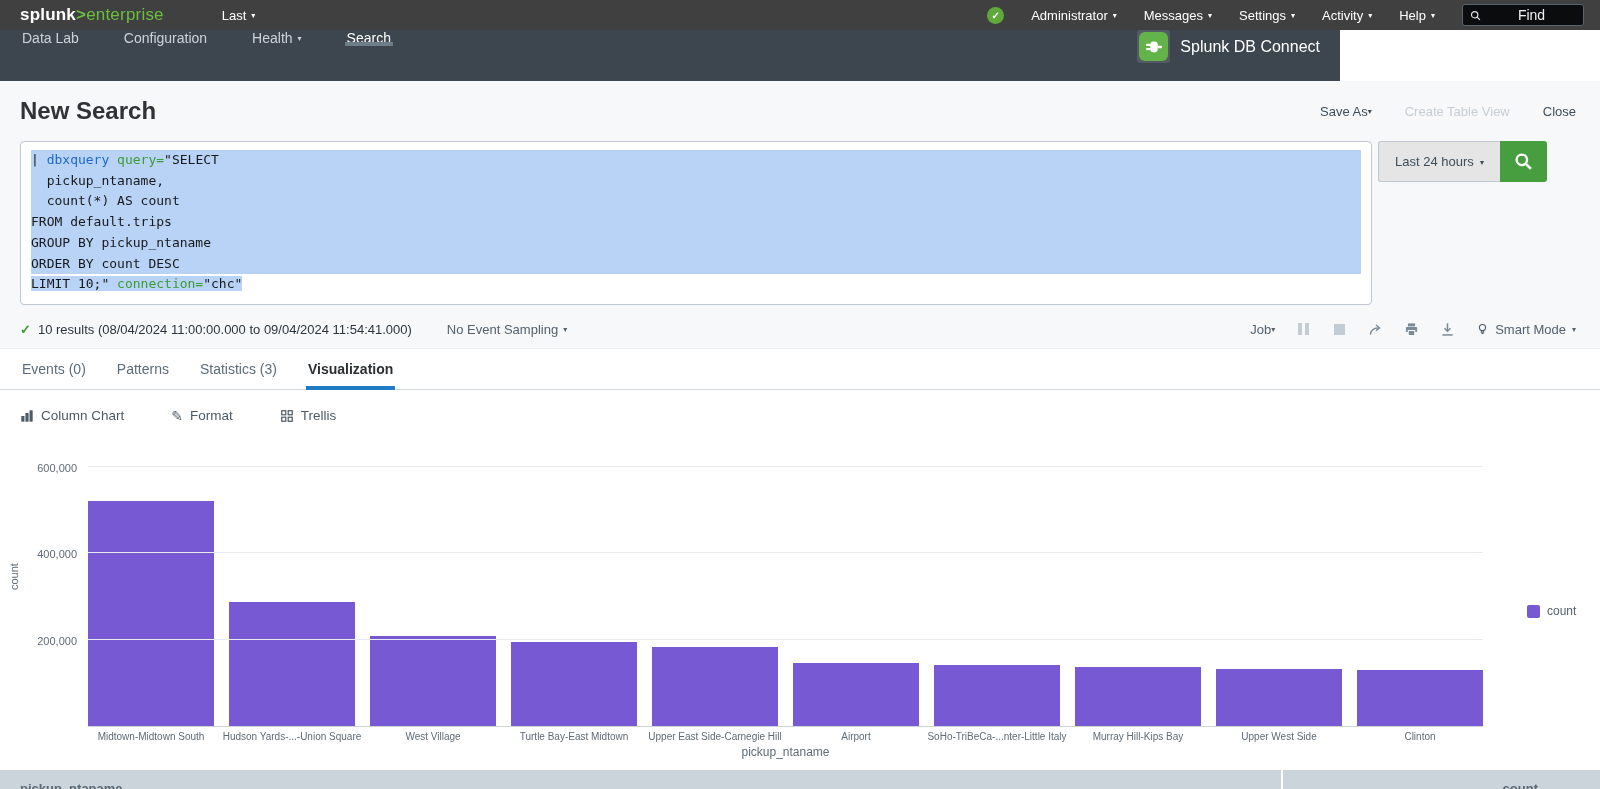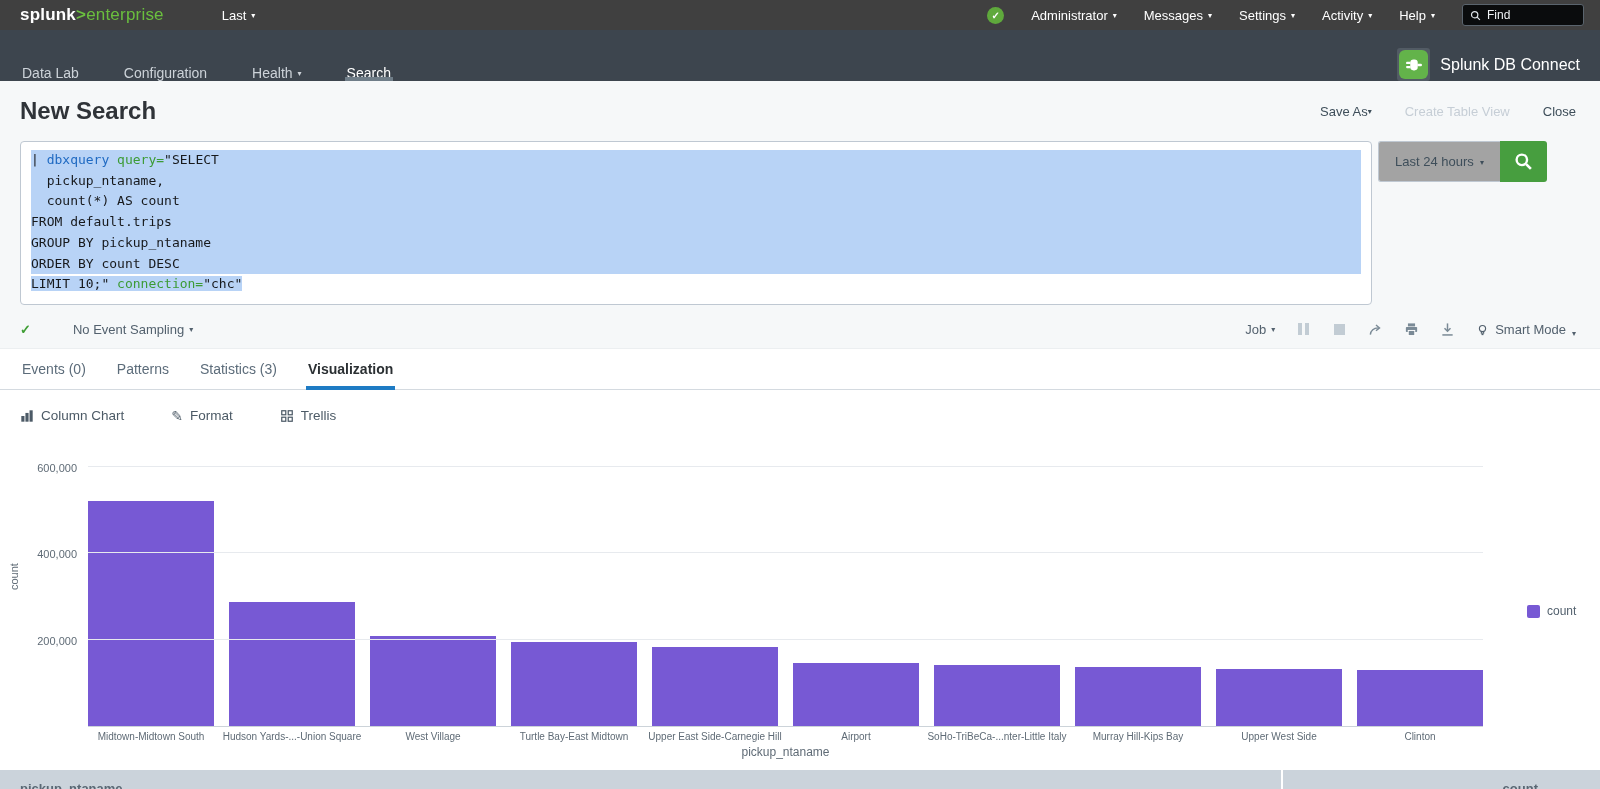--- a/index.html
+++ b/index.html
@@ -17,26 +17,26 @@
   .topbar-menu { display:flex; align-items:center; gap:5px; font-size:13px; color:#fff; cursor:pointer; }
   .apps-menu { margin-left:58px; }
   .topbar-right { margin-left:auto; display:flex; align-items:center; gap:27px; }
   .caret { font-size:8px; line-height:1; position:relative; top:1px; color:inherit; }
   .status-dot { width:17px; height:17px; border-radius:50%; background:#5fa93c; color:#fff;
                 display:flex; align-items:center; justify-content:center; font-size:10px; font-weight:bold; }
   .find-box { display:flex; align-items:center; gap:6px; width:122px; height:22px;
               border:1px solid #5a646d; border-radius:3px; background:#0a0c0d; padding:0 7px; }
   .find-box svg { width:11px; height:11px; color:#dfe5ea; flex:none; }
   .find-box input { background:transparent; border:none; outline:none; color:#fff; width:100%;
-                    font-size:12px; font-family:"Liberation Sans", sans-serif; }
+                    font-size:14px; font-family:"Liberation Sans", sans-serif;text-align:center; }
   .find-box input::placeholder { color:#f0f3f5; opacity:1; }
 
   
-  .appbar { position:absolute; top:30px; left:0; width:1600px; height:51px; background:#3d454e;
-            display:flex; align-items:flex-end; padding:0 20px; }
+  .appbar { position:absolute; top:30px; left:0; width:1340px; height:51px; background:#3d454e;
+            display:flex; align-items:flex-start; padding:0 20px; }
   .appbar-item { display:flex; align-items:center; gap:5px; font-size:14px; color:#cdd3d9;
                  padding:0 2px; margin-right:41px; position:relative; cursor:pointer; }
   .appbar-item.active { color:#fff; }
   .appbar-item.active::after { content:''; position:absolute; left:0; right:0; bottom:0; height:4px; background:#6f7d88; }
   .appbar-right { margin-left:auto; display:flex; align-items:center; gap:10px; }
   .dbx-tile { width:33px; height:33px; background:#525b64; border-radius:3px;
               display:flex; align-items:center; justify-content:center; }
   .dbx-icon { width:29px; height:29px; background:#63b34a; border-radius:6px;
               display:flex; align-items:center; justify-content:center; }
   .dbx-icon svg { width:20px; height:20px; }
@@ -54,44 +54,44 @@
   .search-area { position:absolute; top:141px; left:0; width:1600px; height:169px; background:#f6f8f9; }
   .query-box { position:absolute; left:20px; top:0; width:1352px; height:164px; background:#fff;
                border:1px solid #bfc8d2; border-radius:4px; padding:8px 10px;
                font-family:"DejaVu Sans Mono", monospace; font-size:13px; line-height:20.7px; color:#17191c; }
   .qline { white-space:pre; }
   .qline.sel-full { background:#b8d3f6; }
   .sel-text { background:#b8d3f6; }
   .tok-command { color:#1f6ac2; }
   .tok-param { color:#3c9b35; }
   .tok-plain { color:#17191c; }
-  .timerange-btn { position:absolute; left:1378px; top:0; width:122px; height:41px; background:#a3a3a3;
+  .timerange-btn { position:absolute; left:1378px; top:0; width:122px; height:41px; background:#e5e5e5;
                    border:1px solid #bfc8d2; border-right:none; border-radius:3px 0 0 3px;
                    display:flex; align-items:center; justify-content:center; gap:6px;
                    font-size:13px; color:#3e4e5a; cursor:pointer; }
   .search-btn { position:absolute; left:1500px; top:0; width:47px; height:41px; background:#479e3f;
                 border:none; border-radius:0 3px 3px 0; display:flex; align-items:center; justify-content:center;
                 cursor:pointer; }
   .search-btn svg { width:19px; height:19px; color:#fff; }
 
   
   .results-bar { position:absolute; top:310px; left:0; width:1600px; height:38px; background:#f6f8f9;
                  display:flex; align-items:center; padding:0 24px 0 20px; font-size:13px; }
   .result-check { color:#3f9e35; font-weight:bold; margin-right:7px; font-size:13px; }
   .result-summary { color:#2b3540; }
   .sampling-dd { color:#53616e; display:flex; align-items:center; gap:5px; margin-left:35px; cursor:pointer; }
   .job-controls { margin-left:auto; display:flex; align-items:center; gap:21px; color:#53616e; }
-  .job-dd { display:flex; align-items:center; gap:5px; cursor:pointer; }
+  .job-dd { display:flex; align-items:center; cursor:pointer; }
   .jc-icon { width:15px; height:15px; color:#7a8a96; display:flex; align-items:center; justify-content:center; cursor:pointer; }
   .jc-icon.disabled { color:#c2ccd4; cursor:default; }
   .jc-icon svg { width:15px; height:15px; }
   .pause-glyph { display:flex; gap:3px; }
   .pause-glyph i { display:block; width:4px; height:12px; background:currentColor; }
   .stop-glyph { width:11px; height:11px; background:currentColor; }
-  .mode-dd { display:flex; align-items:flex-end; gap:6px; cursor:pointer; }
+  .mode-dd { display:flex; align-items:center; gap:6px; cursor:pointer; }
 
   
   .tabs { position:absolute; top:348px; left:0; width:1600px; height:42px; background:#fff;
           border-top:1px solid #eceff1; border-bottom:1px solid #d4dae0;
           display:flex; align-items:stretch; padding:0 20px; }
   .tab { display:flex; align-items:center; font-size:14px; color:#5c6c7a; margin-right:27px;
          position:relative; padding:0 2px; cursor:pointer; }
   .tab.active { color:#2b3033; font-weight:700; }
   .tab.active::after { content:''; position:absolute; left:0; right:0; bottom:-1px; height:4px; background:#1e7bc4; }
 
@@ -239,20 +239,21 @@
     <button class="search-btn">
       <svg viewBox="0 0 16 16">
           <circle cx="6.6" cy="6.6" r="4.4" fill="none" stroke="currentColor" stroke-width="2"></circle>
           <line x1="10.2" y1="10.2" x2="14.2" y2="14.2" stroke="currentColor" stroke-width="2.2"></line>
         </svg>
     </button>
   </div>
 
   <div class="results-bar">
     <span class="result-check">✓</span>
+    <span class="result-summary">10 results (08/04/2024 11:00:00.000 to 09/04/2024 11:54:41.000)</span>
     <div class="sampling-dd">
       <span>No Event Sampling</span>
       <span class="caret">▾</span>
     </div>
     <div class="job-controls">
       <div class="job-dd">
         <span>Job</span>
         <span class="caret">▾</span>
       </div>
       <span class="jc-icon disabled">

